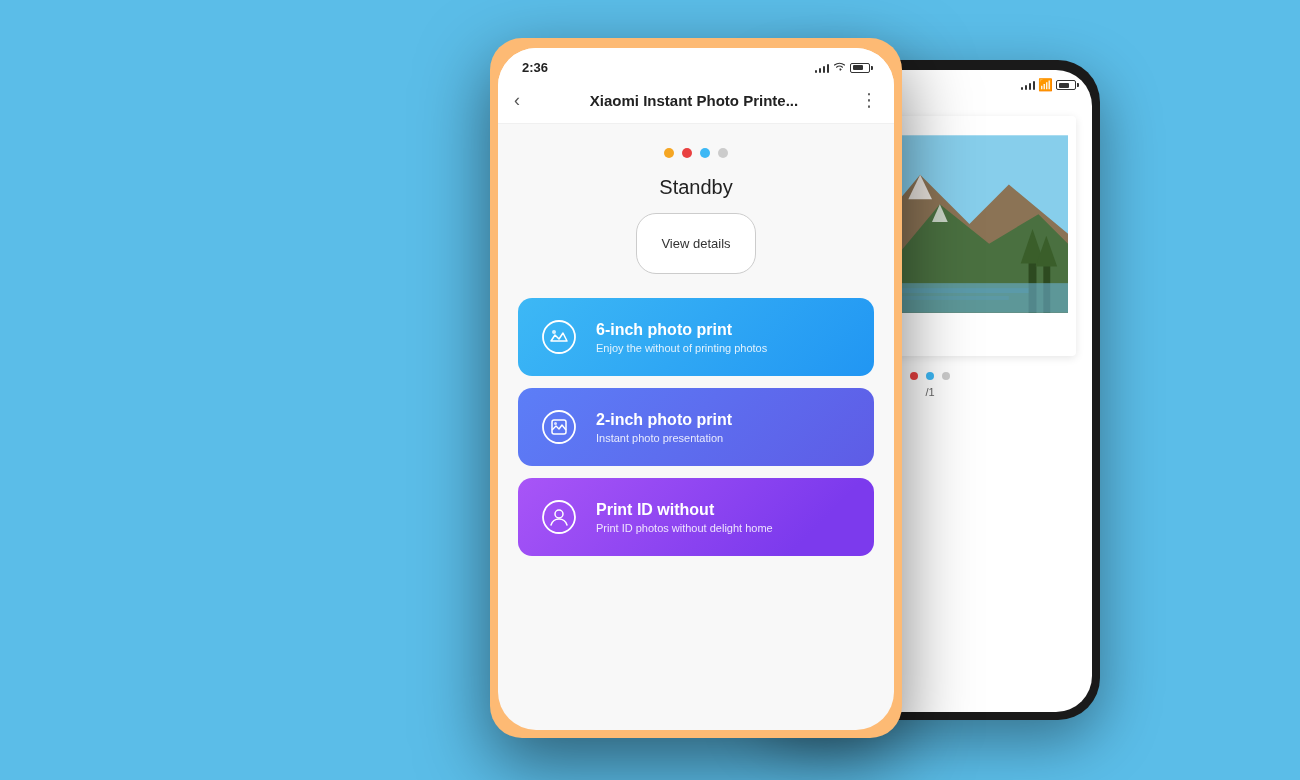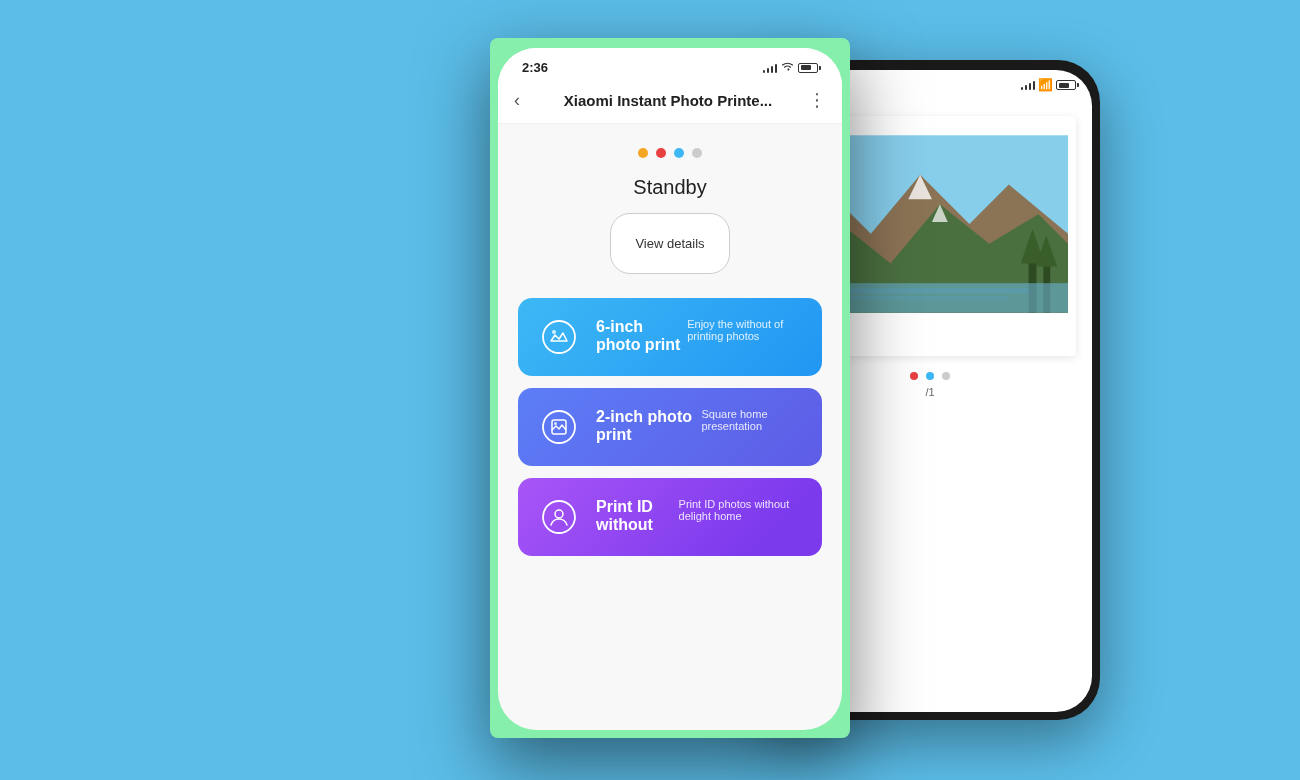--- a/index.html
+++ b/index.html
@@ -81,24 +81,24 @@
     .back-bottom-text {
       text-align: center;
       font-size: 11px;
       color: #666;
       margin-top: 6px;
     }
 
     
     .phone-front {
       position: absolute;
-      width: 360px;
+      width: 412px;
       height: 700px;
-      background: #86efac;
-      border-radius: 8px;
+      background: #fdba74;
+      border-radius: 32px;
       left: 490px;
       top: 38px;
       box-shadow: 0 25px 70px rgba(0,0,0,0.5);
       z-index: 2;
     }
     .phone-front-screen {
       position: absolute;
       top: 10px;
       left: 8px;
       right: 8px;
@@ -257,21 +257,21 @@
       align-items: center;
       justify-content: center;
       flex-shrink: 0;
     }
     .card-icon svg {
       width: 36px;
       height: 36px;
     }
     .card-text-group {
       display: flex;
-      flex-direction: row;
+      flex-direction: column;
     }
     .card-title {
       font-size: 16px;
       font-weight: 600;
       color: #fff;
       margin-bottom: 3px;
     }
     .card-subtitle {
       font-size: 11px;
       color: rgba(255,255,255,0.85);
@@ -411,21 +411,21 @@
         <div class="card-icon">
           <svg viewBox="0 0 36 36" fill="none" xmlns="http://www.w3.org/2000/svg">
             <circle cx="18" cy="18" r="16" stroke="white" stroke-width="1.8" fill="none"></circle>
             <rect x="11" y="11" width="14" height="14" rx="2" stroke="white" stroke-width="1.5" fill="none"></rect>
             <path d="M11 21 L15 17 L18 20 L21 16 L25 21" fill="none" stroke="white" stroke-width="1.4" stroke-linejoin="round"></path>
             <circle cx="14.5" cy="14.5" r="1.5" fill="white" opacity="0.8"></circle>
           </svg>
         </div>
         <div class="card-text-group">
           <span class="card-title">2-inch photo print</span>
-          <span class="card-subtitle">Square home presentation</span>
+          <span class="card-subtitle">Instant photo presentation</span>
         </div>
       </div>
 
       <div class="menu-card card-purple">
         <div class="card-icon">
           <svg viewBox="0 0 36 36" fill="none" xmlns="http://www.w3.org/2000/svg">
             <circle cx="18" cy="18" r="16" stroke="white" stroke-width="1.8" fill="none"></circle>
             <circle cx="18" cy="15" r="4" stroke="white" stroke-width="1.5" fill="none"></circle>
             <path d="M10 26 Q12 20 18 20 Q24 20 26 26" stroke="white" stroke-width="1.5" fill="none" stroke-linecap="round"></path>
           </svg>

